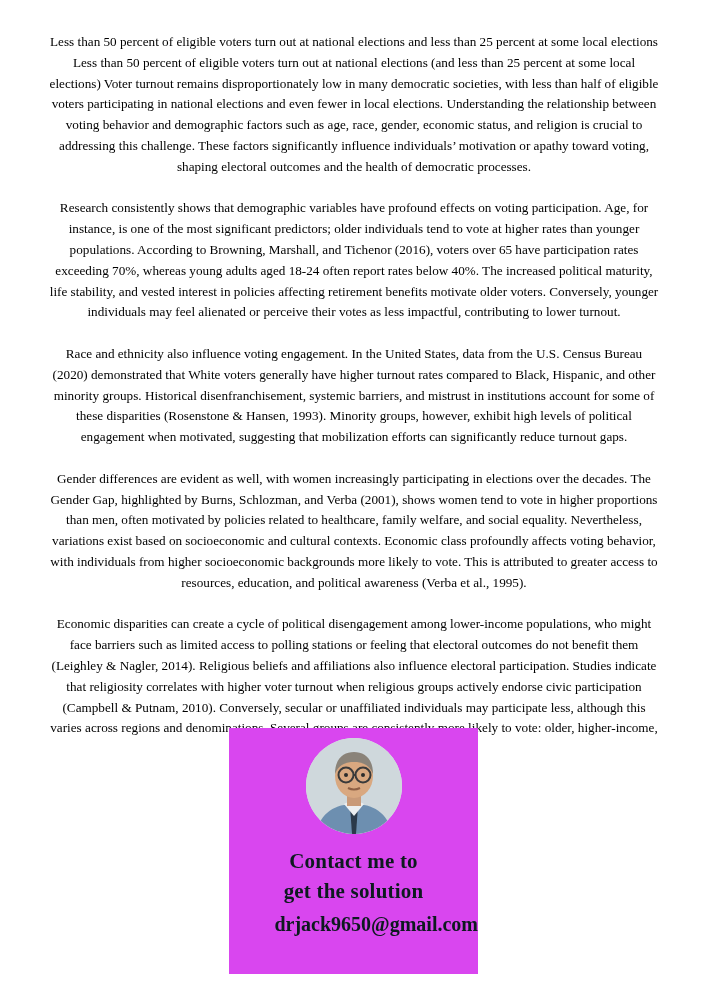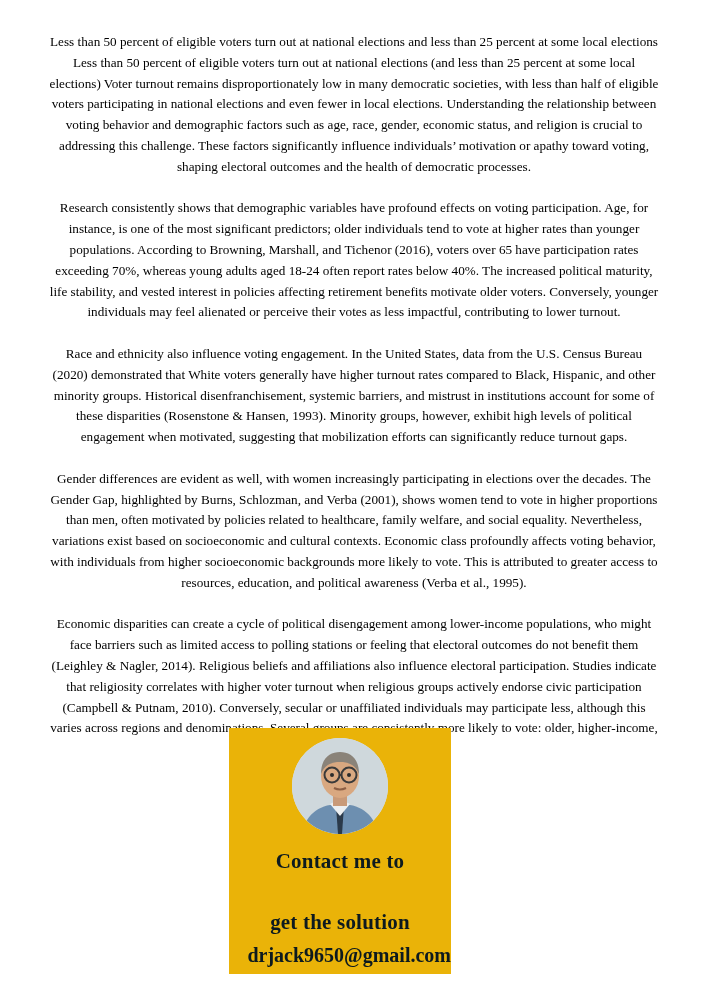--- a/index.html
+++ b/index.html
@@ -30,23 +30,23 @@
     margin: 0 0 20.8px 0;
     width: 612px;
   }
   .para:last-child { margin-bottom: 0; }
 
   
   .overlay {
     position: absolute;
     left: 229px;
     top: 728px;
-    width: 222px;
+    width: 249px;
     height: 246px;
-    background: #eab308;
+    background: #d946ef;
     box-sizing: border-box;
     padding-top: 10px;
     text-align: center;
     font-family: "Liberation Serif", serif;
     overflow: hidden;
   }
   .avatar-wrap {
     width: 96px;
     height: 96px;
     margin: 0 auto;
@@ -55,21 +55,20 @@
     background: #dfe6ea;
     position: relative;
   }
   .avatar-svg { display: block; }
   .overlay-line {
     font-weight: bold;
     font-size: 21px;
     line-height: 30px;
     color: #0d1a1f;
     letter-spacing: 0.2px;
-    margin-top: 31px;
   }
   .overlay-line.first { margin-top: 12px; }
   .overlay-email {
     font-family: "Liberation Serif", serif;
     font-weight: bold;
     font-size: 20px;
     line-height: 28px;
     color: #0d1a1f;
     margin-top: 4px;
     text-align: right;

